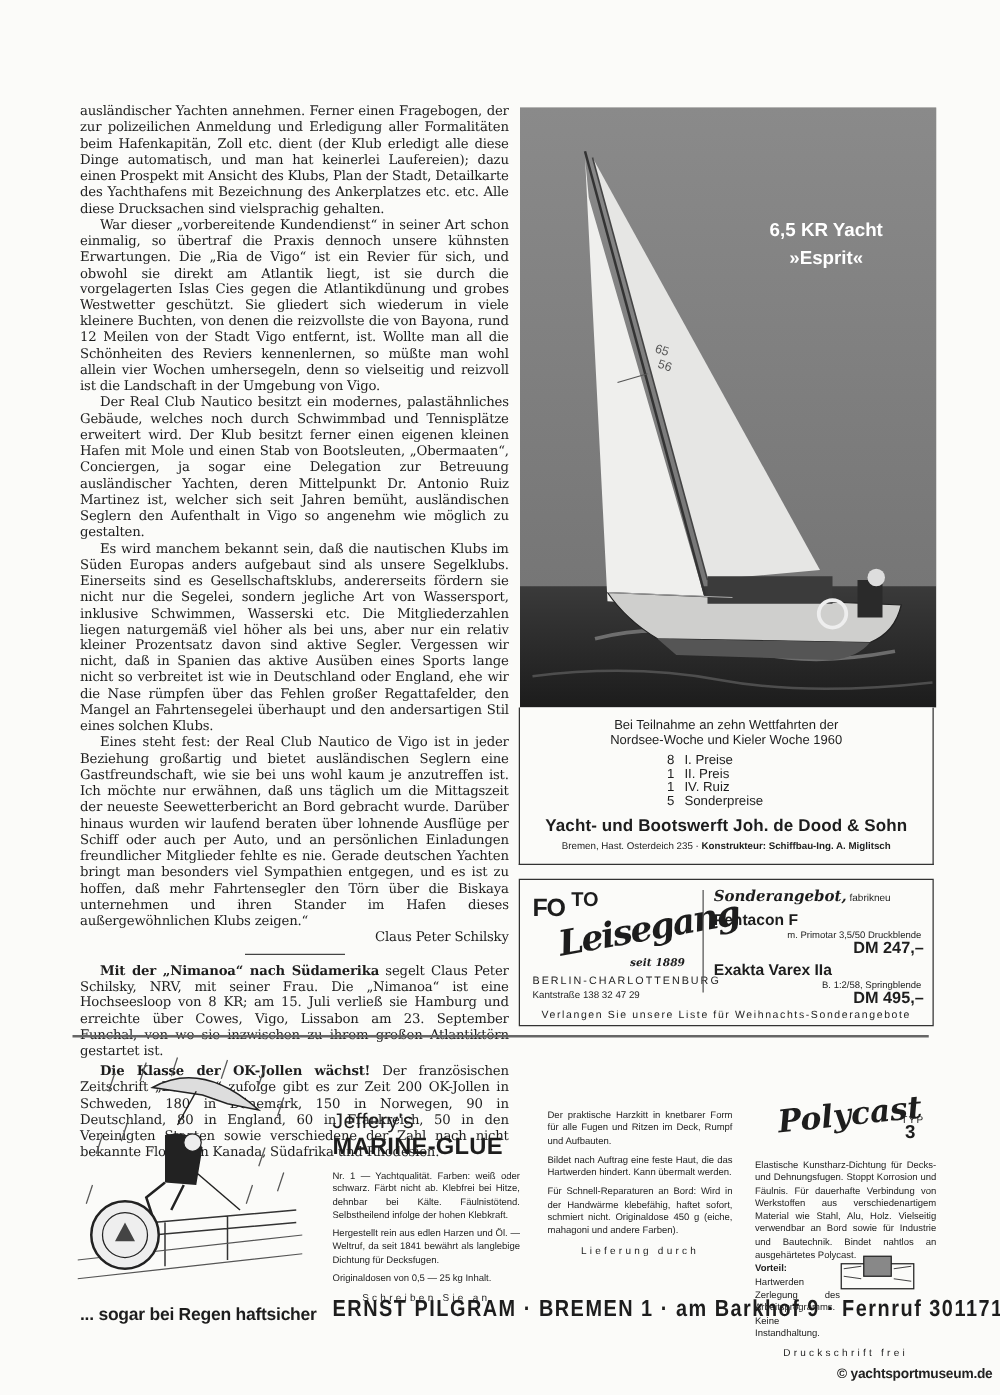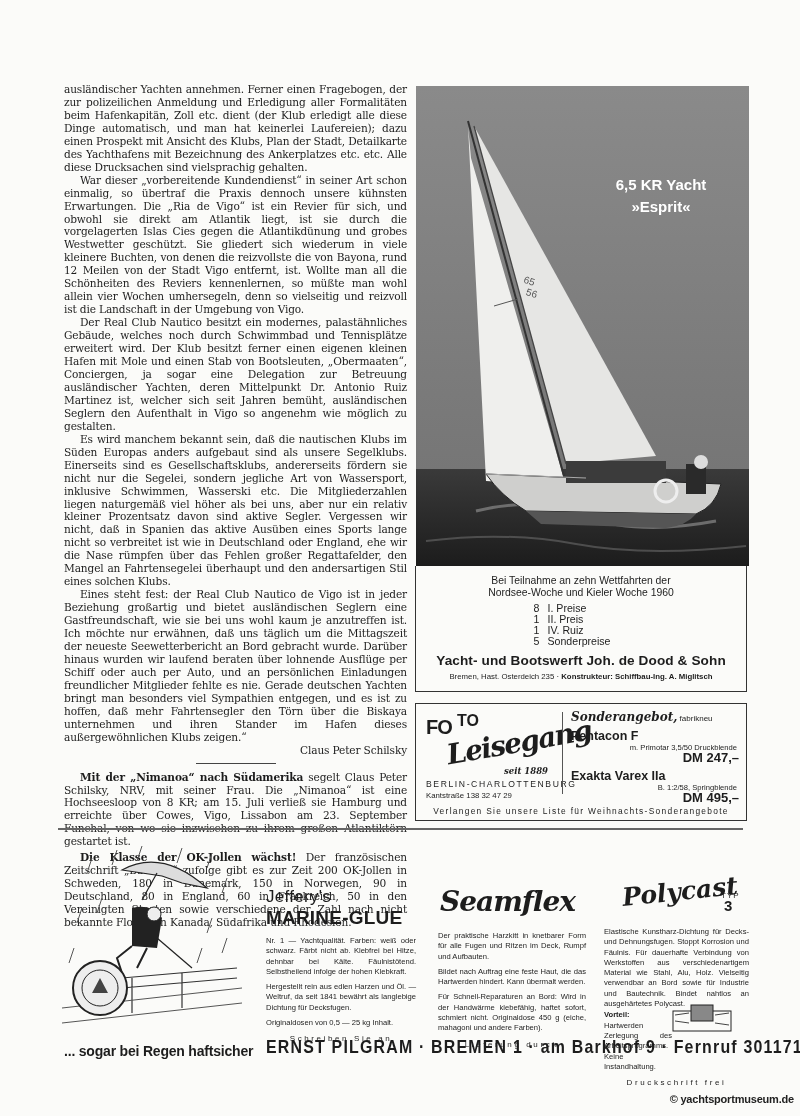--- a/index.html
+++ b/index.html
@@ -201,21 +201,20 @@
 <div id="jeffery" class="prod-col sans">
   <div class="t1">Jeffery's</div>
   <div class="t2">MARINE-GLUE</div>
   <p>Nr. 1 — Yachtqualität. Farben: weiß oder schwarz. Färbt nicht ab. Klebfrei bei Hitze, dehnbar bei Kälte. Fäulnistötend. Selbstheilend infolge der hohen Klebkraft.</p>
   <p>Hergestellt rein aus edlen Harzen und Öl. — Weltruf, da seit 1841 bewährt als langlebige Dichtung für Decksfugen.</p>
   <p>Originaldosen von 0,5 — 25 kg Inhalt.</p>
   <div class="cta">Schreiben Sie an</div>
 </div>
 
 <div id="seamflex" class="prod-col sans">
-  <div class="logo">Seamflex</div>
   <p>Der praktische Harzkitt in knetbarer Form für alle Fugen und Ritzen im Deck, Rumpf und Aufbauten.</p>
   <p>Bildet nach Auftrag eine feste Haut, die das Hartwerden hindert. Kann übermalt werden.</p>
   <p>Für Schnell-Reparaturen an Bord: Wird in der Handwärme klebefähig, haftet sofort, schmiert nicht. Originaldose 450 g (eiche, mahagoni und andere Farben).</p>
   <div class="cta">Lieferung durch</div>
 </div>
 
 <div id="polycast" class="prod-col sans">
   <div class="logohead">
     <span class="logo">Polycast</span>
     <span class="typ">TYP</span>

